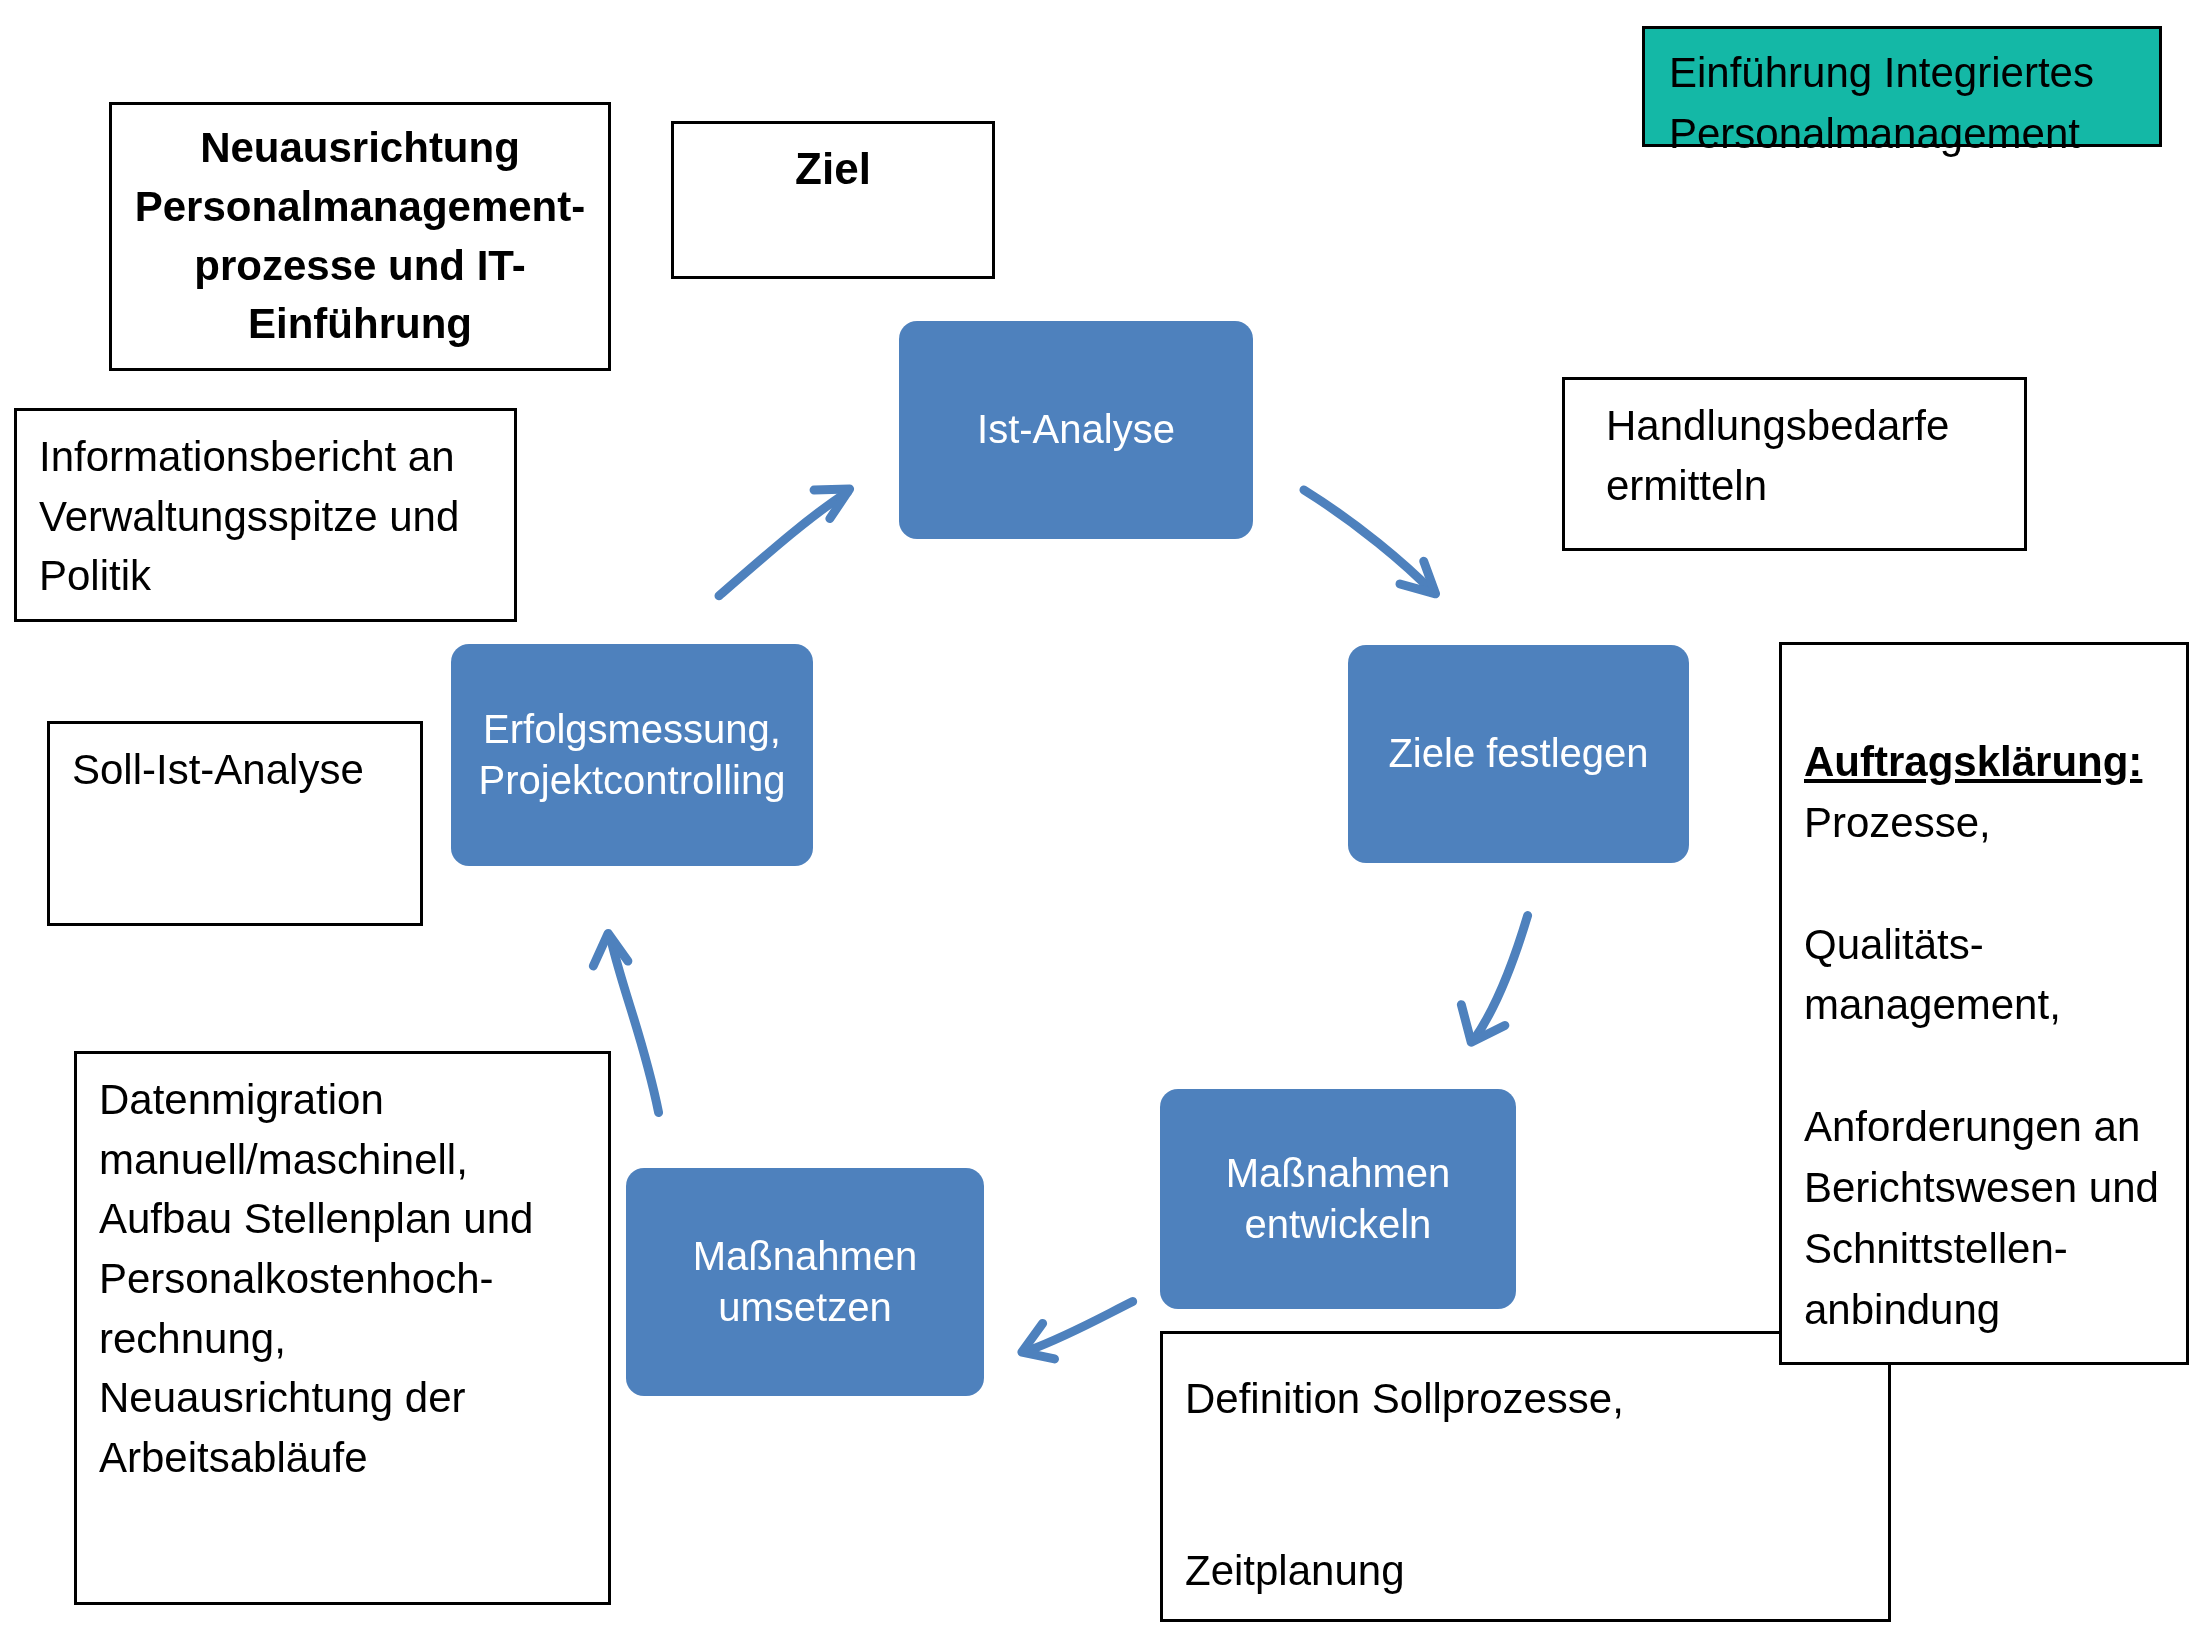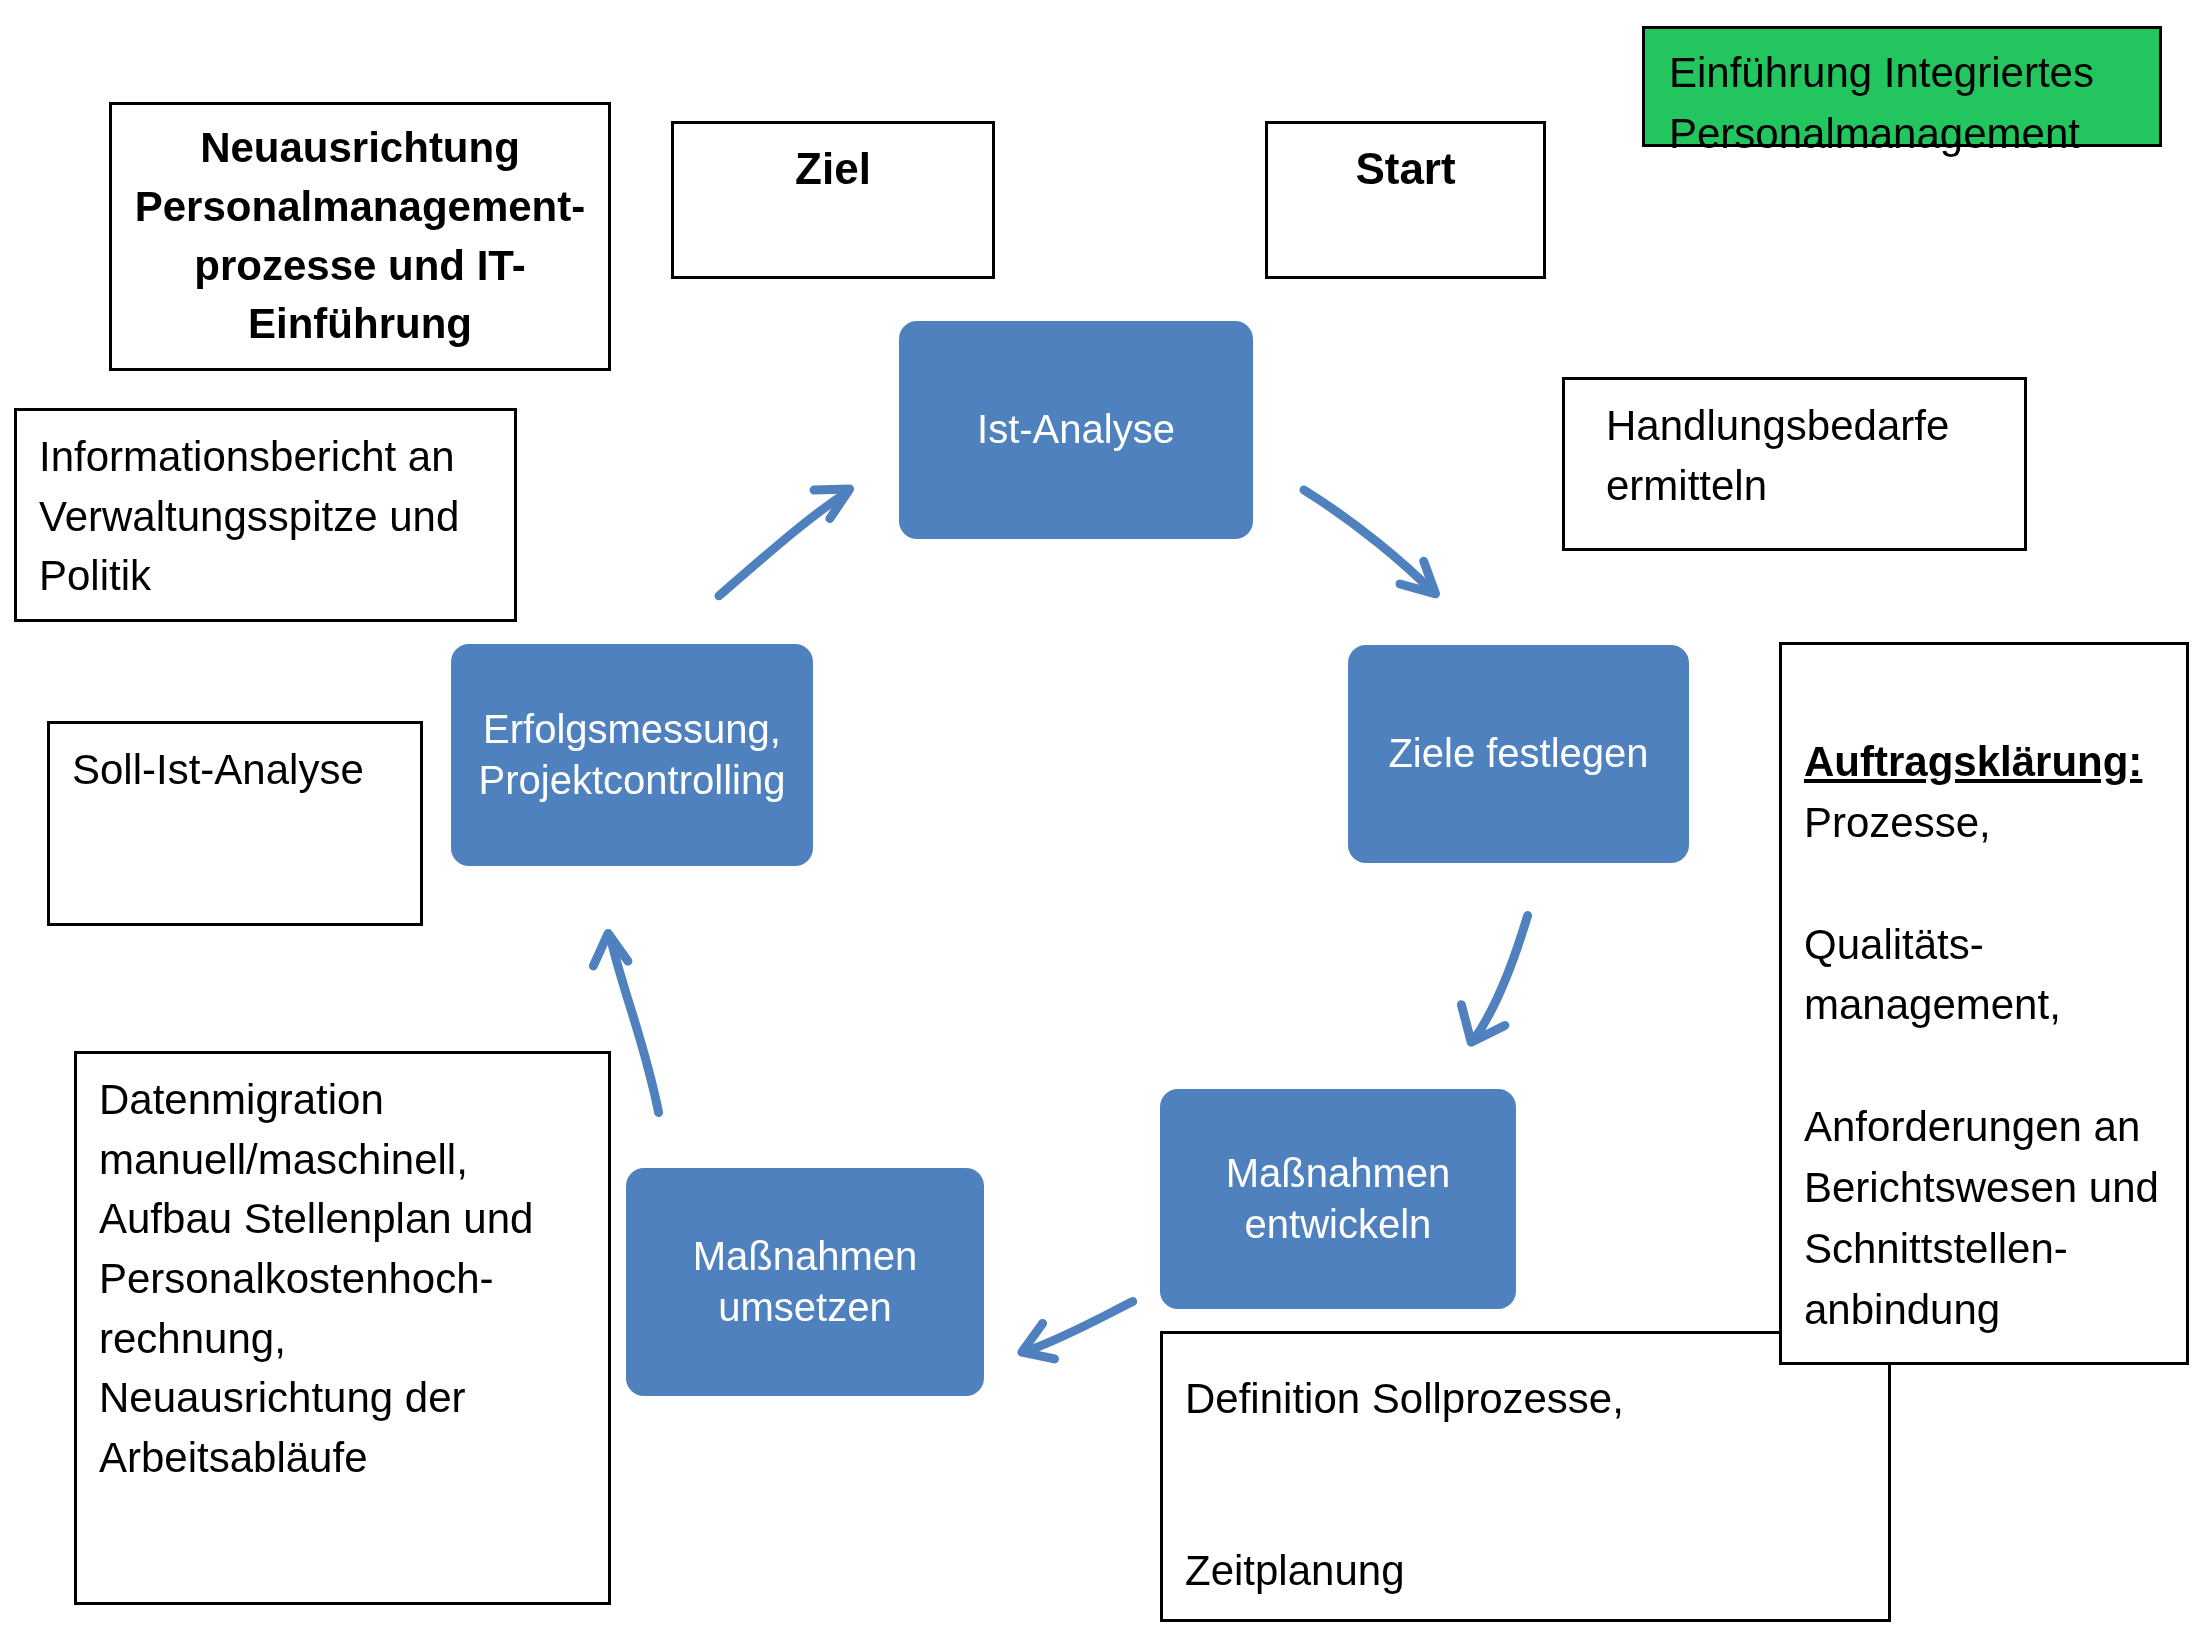--- a/index.html
+++ b/index.html
@@ -57,21 +57,21 @@
   }
   .note-title {
     display: block;
     font-weight: bold;
     text-decoration: underline;
   }
   
   .title-box {
     position: absolute;
     box-sizing: border-box;
-    background: #22c55e;
+    background: #14b8a6;
     border: 3px solid #000000;
     color: #000000;
     font-size: 42px;
     line-height: 1.45;
     padding: 14px 24px;
     white-space: pre-line;
   }
   
   .node {
     position: absolute;
@@ -125,21 +125,20 @@
   <div class="title-box" style="left:1642px; top:26px; width:520px; height:121px;">Einführung Integriertes
 Personalmanagement</div>
 
   <div class="note bold-center" style="left:109px; top:102px; width:502px; height:269px; display:flex; align-items:center; justify-content:center;">Neuausrichtung
 Personalmanagement-
 prozesse und IT-
 Einführung</div>
 
   <div class="note headline" style="left:661px; top:121px; width:324px; height:158px;margin-left:10px;">Ziel</div>
 
-  <div class="note headline" style="left:1265px; top:121px; width:281px; height:158px;">Start</div>
 
   <div class="note" style="left:14px; top:408px; width:503px; height:214px;">Informationsbericht an
 Verwaltungsspitze und
 Politik</div>
 
   <div class="note" style="left:1562px; top:377px; width:465px; height:174px;padding-left:41px;">Handlungsbedarfe
 ermitteln</div>
 
   <div class="note" style="left:47px; top:721px; width:376px; height:205px;">Soll-Ist-Analyse</div>
 

